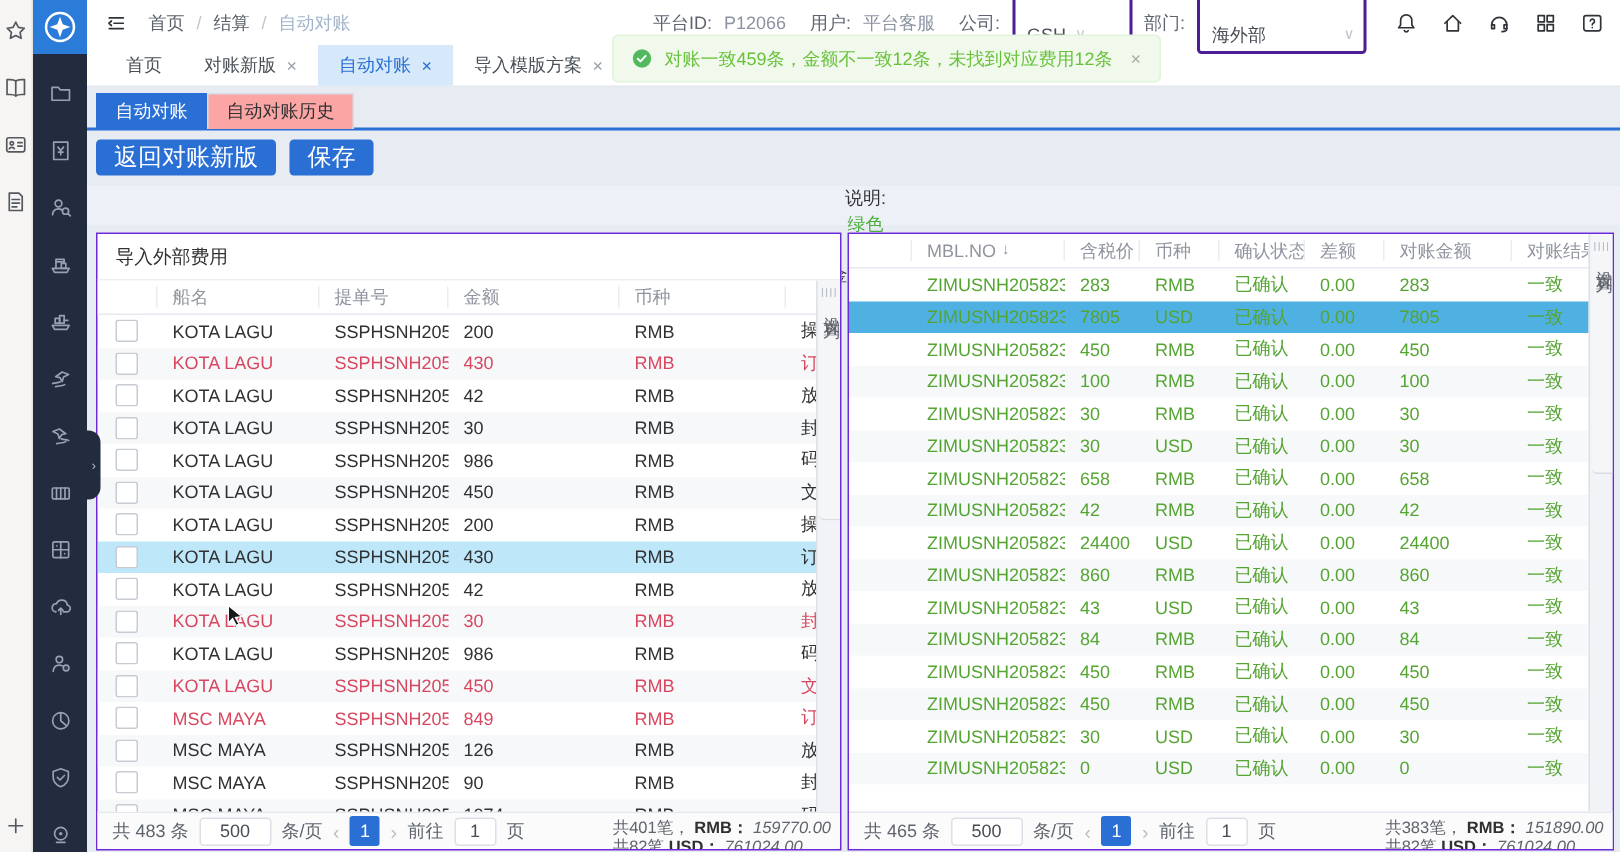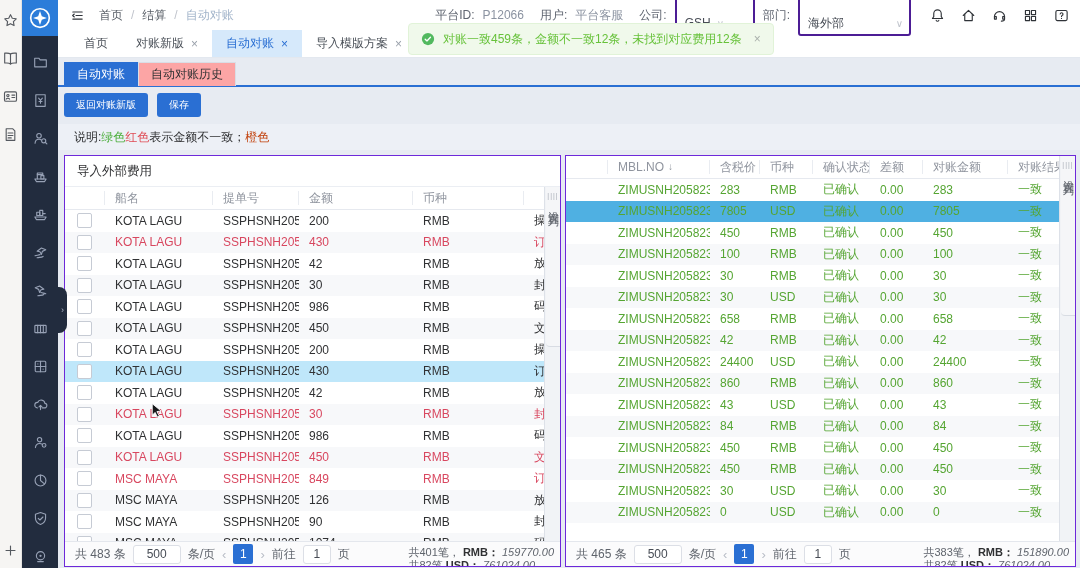--- a/index.html
+++ b/index.html
@@ -48,23 +48,23 @@
          border-radius:4px;display:flex;align-items:center;gap:8px;padding:0 12px;color:#67c23a;z-index:20;}
   .toast .x{color:#a9b0ab;cursor:pointer;margin-left:4px;}
   
   .subtabs{position:absolute;left:64px;top:62px;display:flex;z-index:2;}
   .subtab{height:23px;line-height:23px;padding:0 12px;background:#fca5a5;color:#303133;border:1px solid #d9dee6;
           border-bottom:none;cursor:pointer;}
   .subtab.active{background:#2a6fd3;border-color:#2a6fd3;color:#fff;}
   .underline{position:absolute;left:58px;right:0;top:85px;height:2px;background:#2a6fd3;}
   .btn-row{position:absolute;left:64px;top:93px;display:flex;gap:9px;}
   .btn{height:24px;padding:0 12px;background:#2a6fd3;color:#fff;border:none;border-radius:3px;
-       font-size:10px;cursor:pointer;font-family:inherit;}
+       font-size:16px;cursor:pointer;font-family:inherit;}
   .note-band{position:absolute;left:58px;right:0;top:124px;height:26px;background:#edf0f6;
-             display:flex;align-items:center;padding-left:16px;box-sizing:border-box;color:#303133;}
+             display:flex;align-items:center;padding-left:16px;box-sizing:border-box;color:#303133;flex-direction:column;}
   .note-band .seg-green{color:#4cae3c;} .note-band .seg-red{color:#e04b55;} .note-band .seg-orange{color:#c2410c;}
   
   .panel{position:absolute;top:155px;height:412px;background:#fff;border:1px solid #6d28d9;
          box-sizing:border-box;display:flex;flex-direction:column;}
   .panel.left{left:64px;width:497px;}
   .panel.right{left:565px;width:511px;}
   .p-title{height:30px;line-height:30px;padding-left:12px;color:#303133;border-bottom:1px solid #ebeef3;
            font-size:12.5px;flex:0 0 auto;}
   .t-area{position:relative;flex:1 1 auto;overflow:hidden;padding-right:15px;}
   .col-strip{position:absolute;right:0;top:0;bottom:0;width:15px;background:#f1f3f6;border-left:1px solid #dde1e8;}

